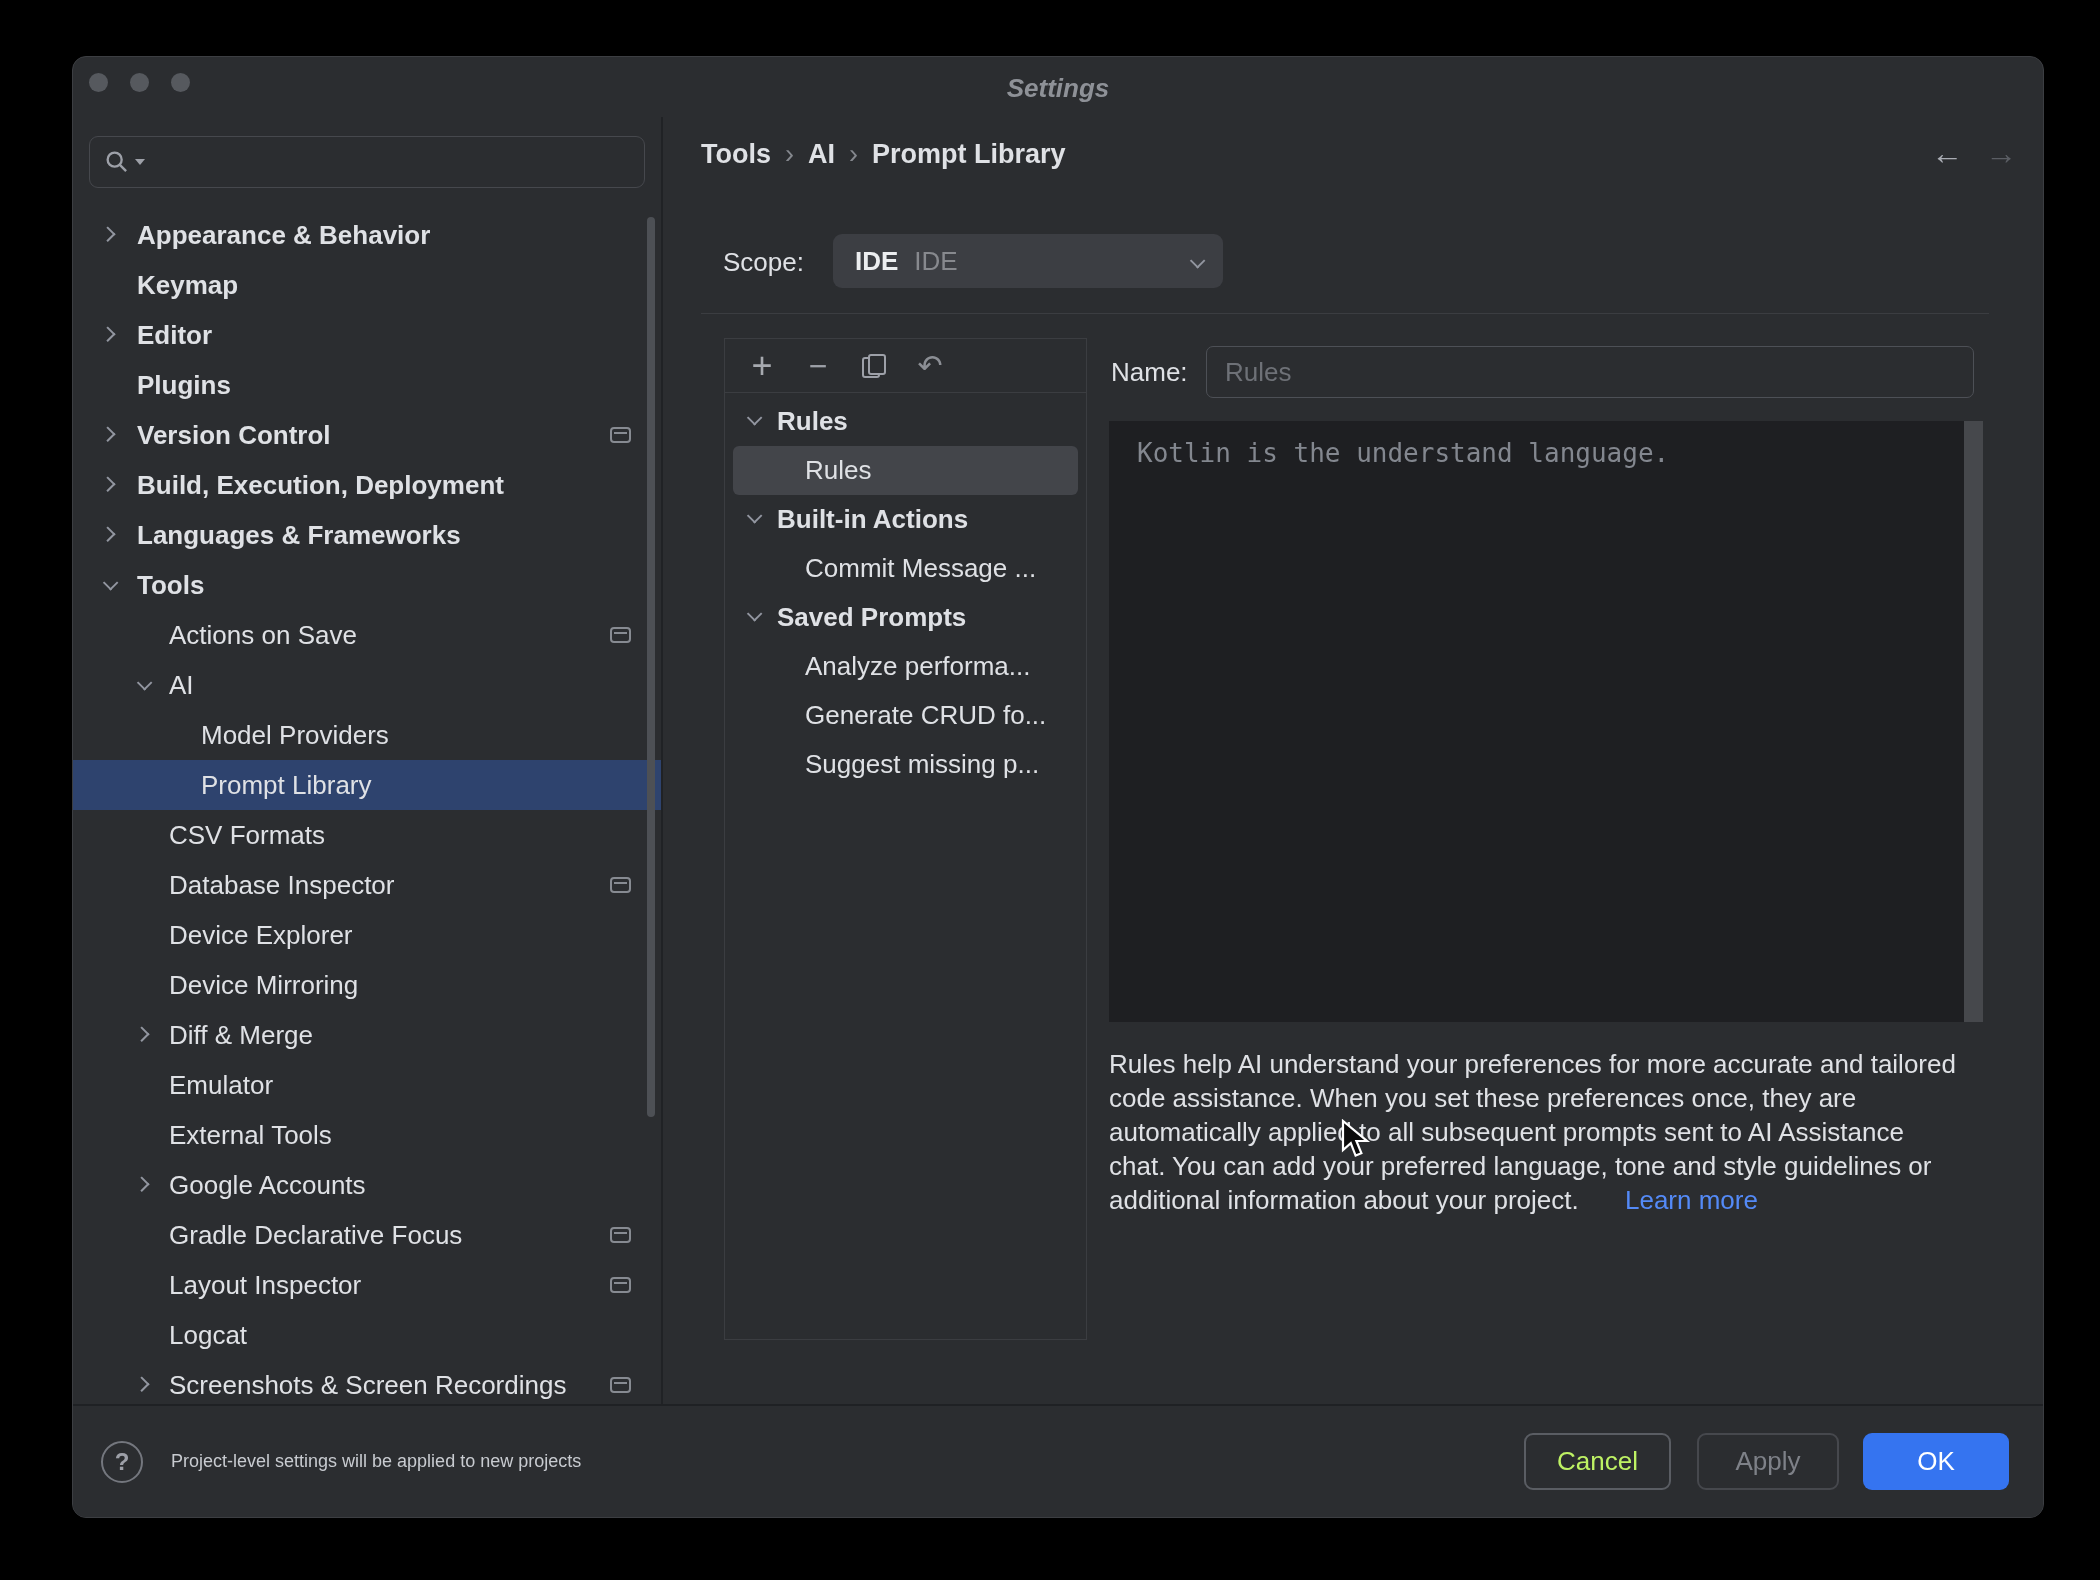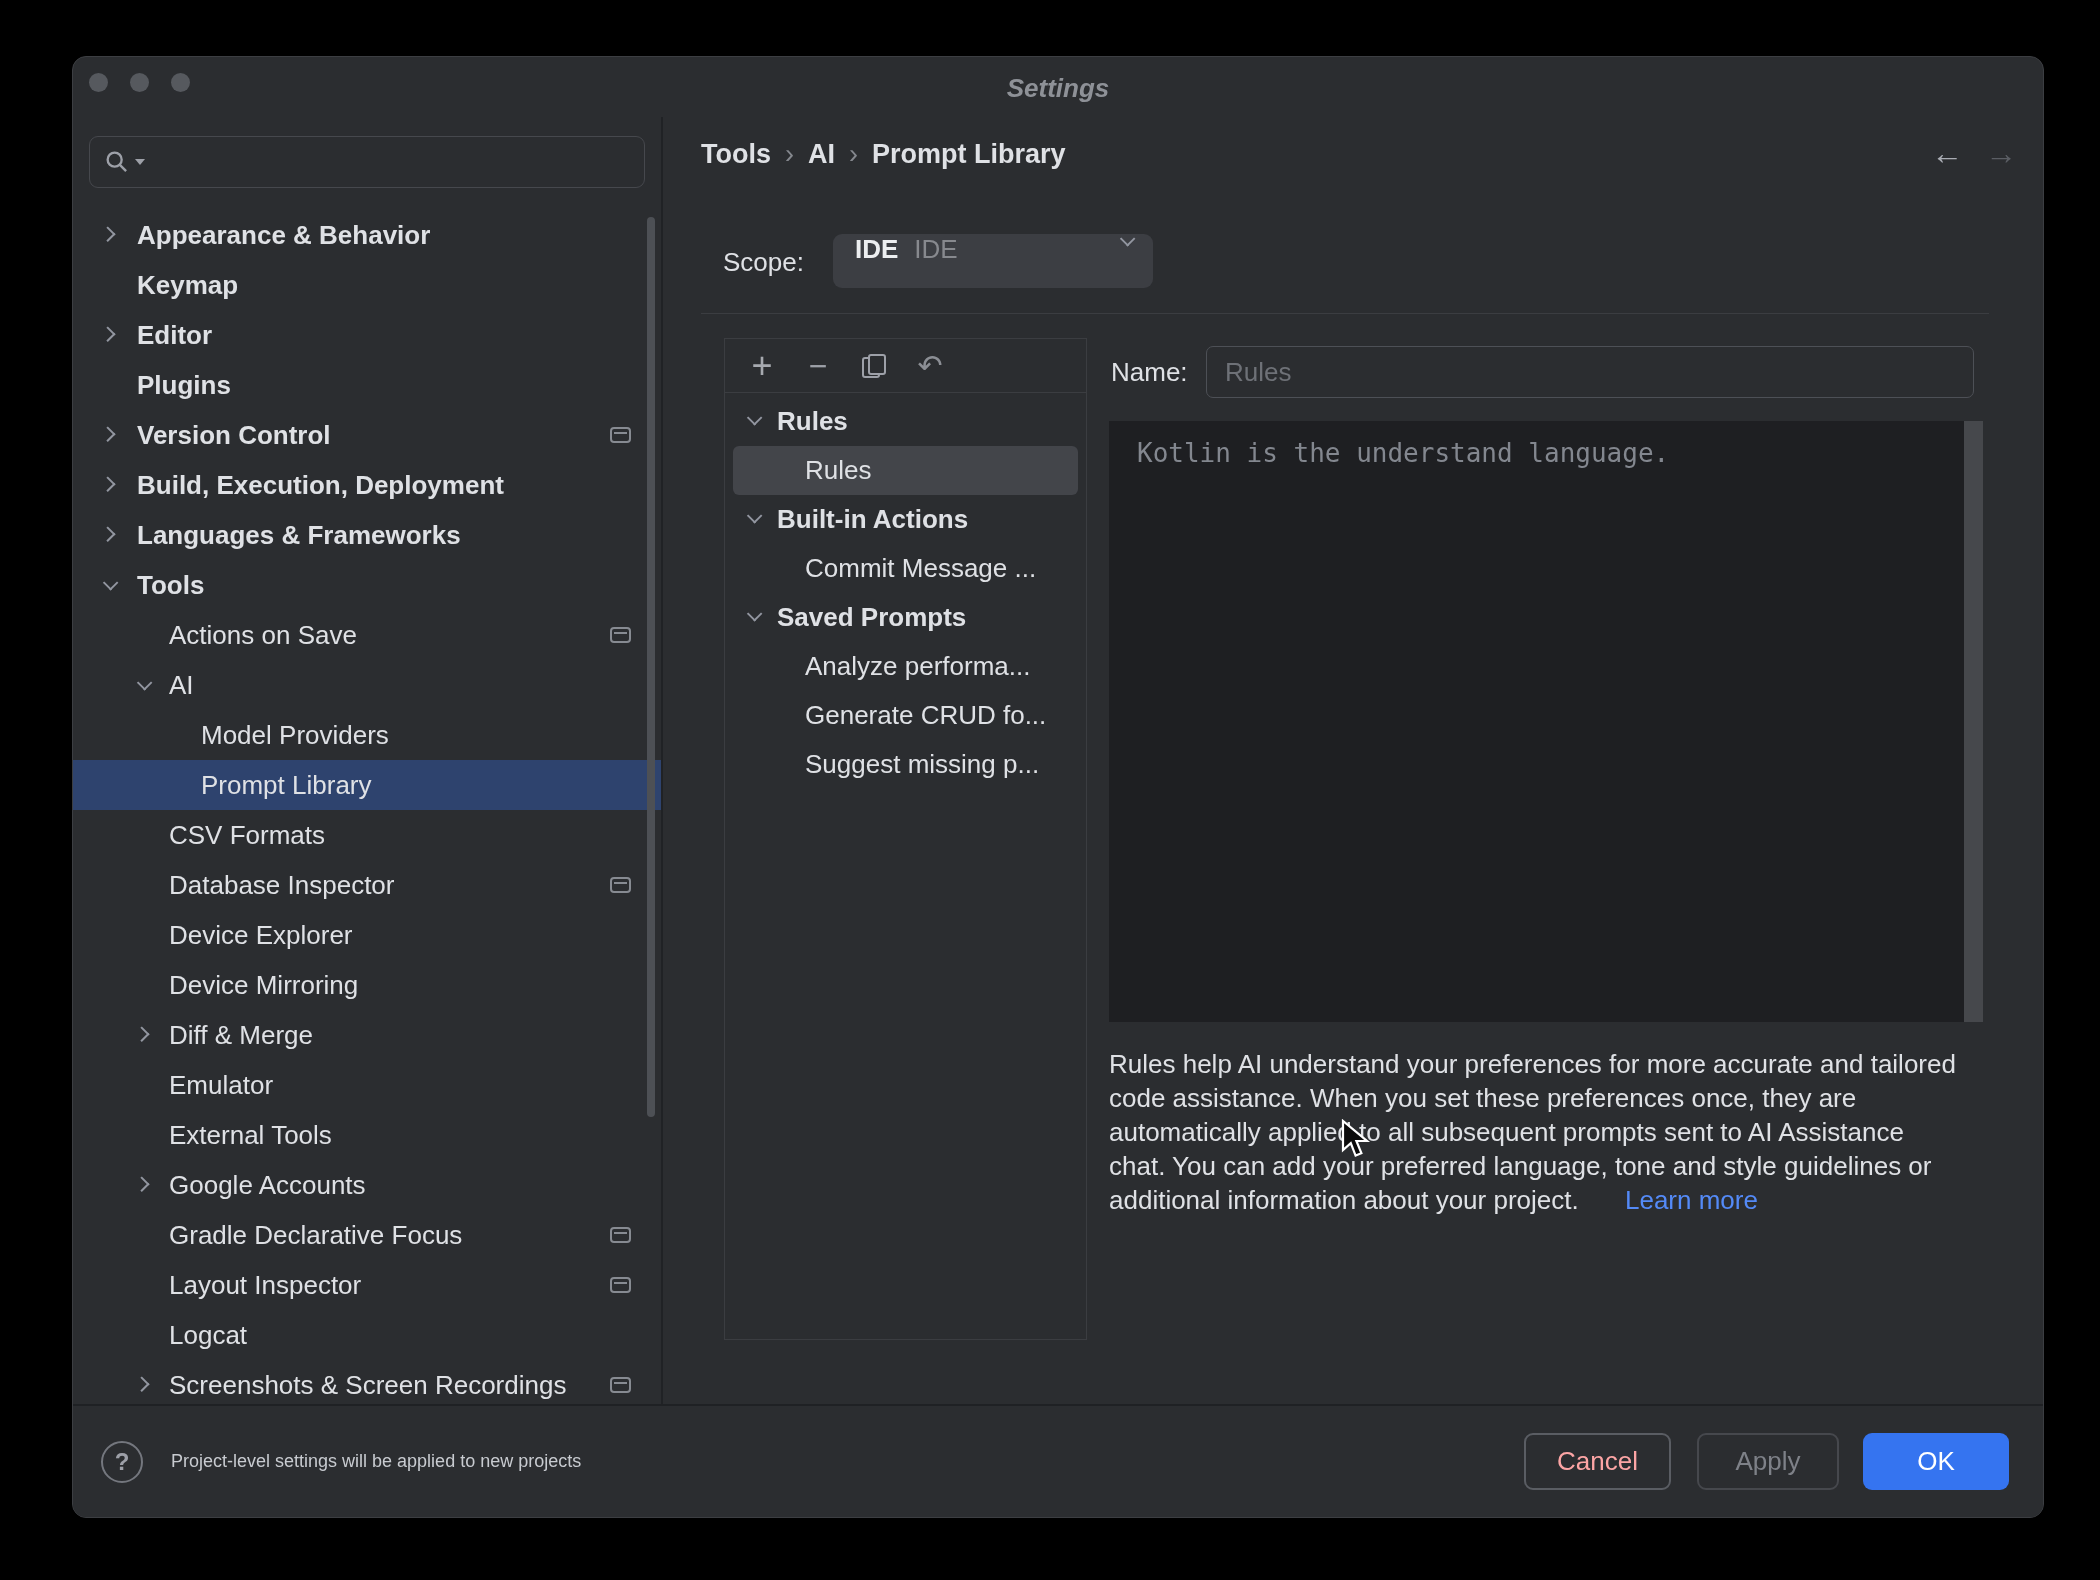--- a/index.html
+++ b/index.html
@@ -45,22 +45,22 @@
   
   .main { position:absolute; left:590px; top:60px; right:0; bottom:113px; }
   .crumbs { position:absolute; left:38px; top:22px; font-size:27px; font-weight:700; color:#dfe1e5; }
   .crumb { cursor:default; }
   .crumb-sep { color:#85888e; font-weight:400; padding:0 14px; }
   .nav-arrow { position:absolute; top:20px; font-size:32px; line-height:32px; }
   .nav-back { right:80px; color:#a9acb3; }
   .nav-fwd  { right:26px; color:#5b5e64; }
 
   .scope-label { position:absolute; left:60px; top:130px; font-size:26px; color:#dfe1e5; }
-  .scope-select { position:absolute; left:170px; top:117px; width:320px; height:54px; background:#3c3e43;
-                  border-radius:9px; display:flex; padding:0 22px; }
+  .scope-select { position:absolute; left:170px; top:117px; width:390px; height:54px; background:#3c3e43;
+                  border-radius:9px; display:flex; align-items:center; padding:0 22px; }
   .scope-pre { font-size:26px; font-weight:700; color:#eceef0; }
   .scope-val { font-size:26px; color:#87898e; margin-left:16px; }
   .scope-caret { margin-left:auto; }
 
   .hdivider { position:absolute; left:38px; top:196px; width:1288px; height:1px; background:#3b3d41; }
 
   
   .ptree { position:absolute; left:61px; top:221px; width:363px; height:1002px;
            border:1px solid #3b3d41; background:#2b2d30; }
   .pt-toolbar { height:54px; border-bottom:1px solid #3b3d41; display:flex; align-items:center; padding-left:22px; }
@@ -95,21 +95,21 @@
 
   
   .footer { position:absolute; left:0; right:0; bottom:0; height:113px; border-top:2px solid #1f2124;
             display:flex; align-items:center; background:#2b2d30; }
   .help { margin-left:28px; width:42px; height:42px; border:2.5px solid #74777e; border-radius:50%;
           display:flex; align-items:center; justify-content:center; font-size:24px; font-weight:700; color:#9da0a8; flex:0 0 auto; }
   .note { margin-left:28px; font-size:18px; color:#c8cbd0; }
   .btns { margin-left:auto; display:flex; align-items:center; margin-right:34px; }
   .btn { height:57px; border-radius:9px; font-size:26px; display:flex; align-items:center; justify-content:center;
          font-family:"Liberation Sans", sans-serif; }
-  .btn-cancel { width:147px; border:2px solid #5a5d63; background:transparent; color:#fca5a5; margin-right:26px; }
+  .btn-cancel { width:147px; border:2px solid #5a5d63; background:transparent; color:#bef264; margin-right:26px; }
   .btn-apply  { width:142px; border:2px solid #46484d; background:transparent; color:#7e8188; margin-right:24px; }
   .btn-ok     { width:146px; border:none; background:#3574f0; color:#ffffff; font-weight:400; }
 </style>
 </head>
 <body>
 
 <div class="stage">
   <div class="window">
 
     <div class="titlebar">

